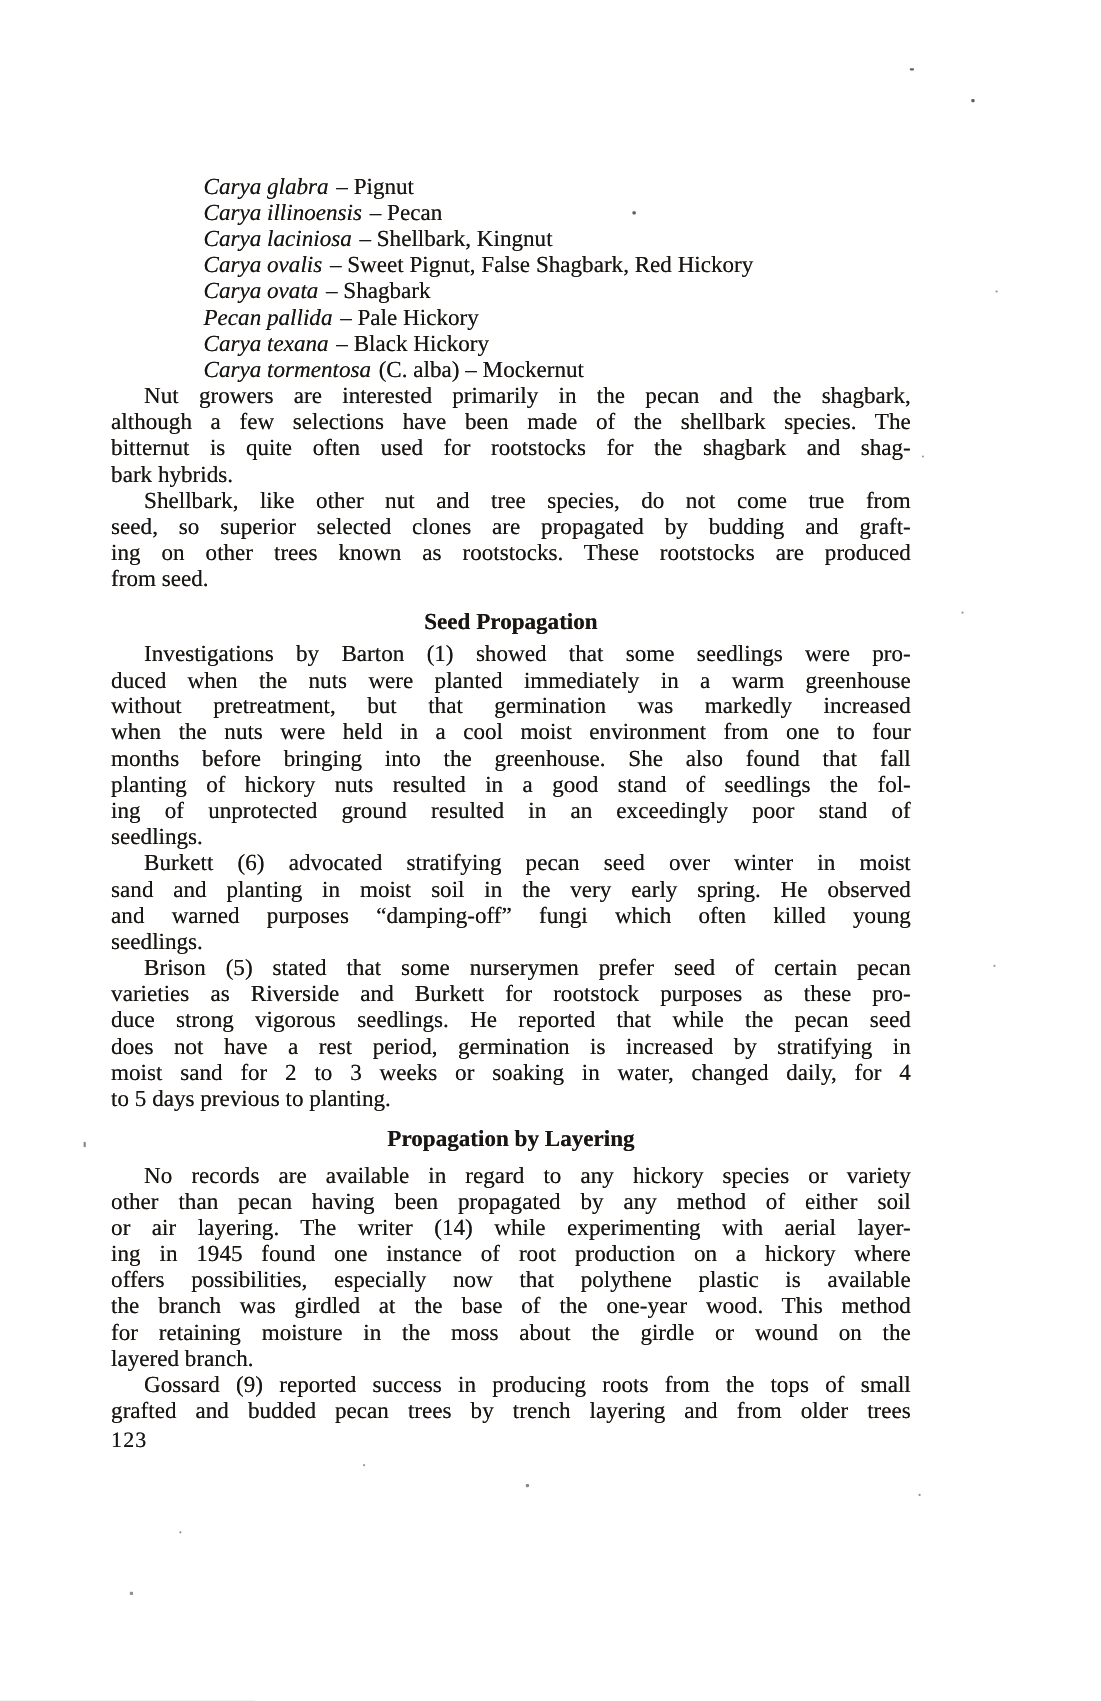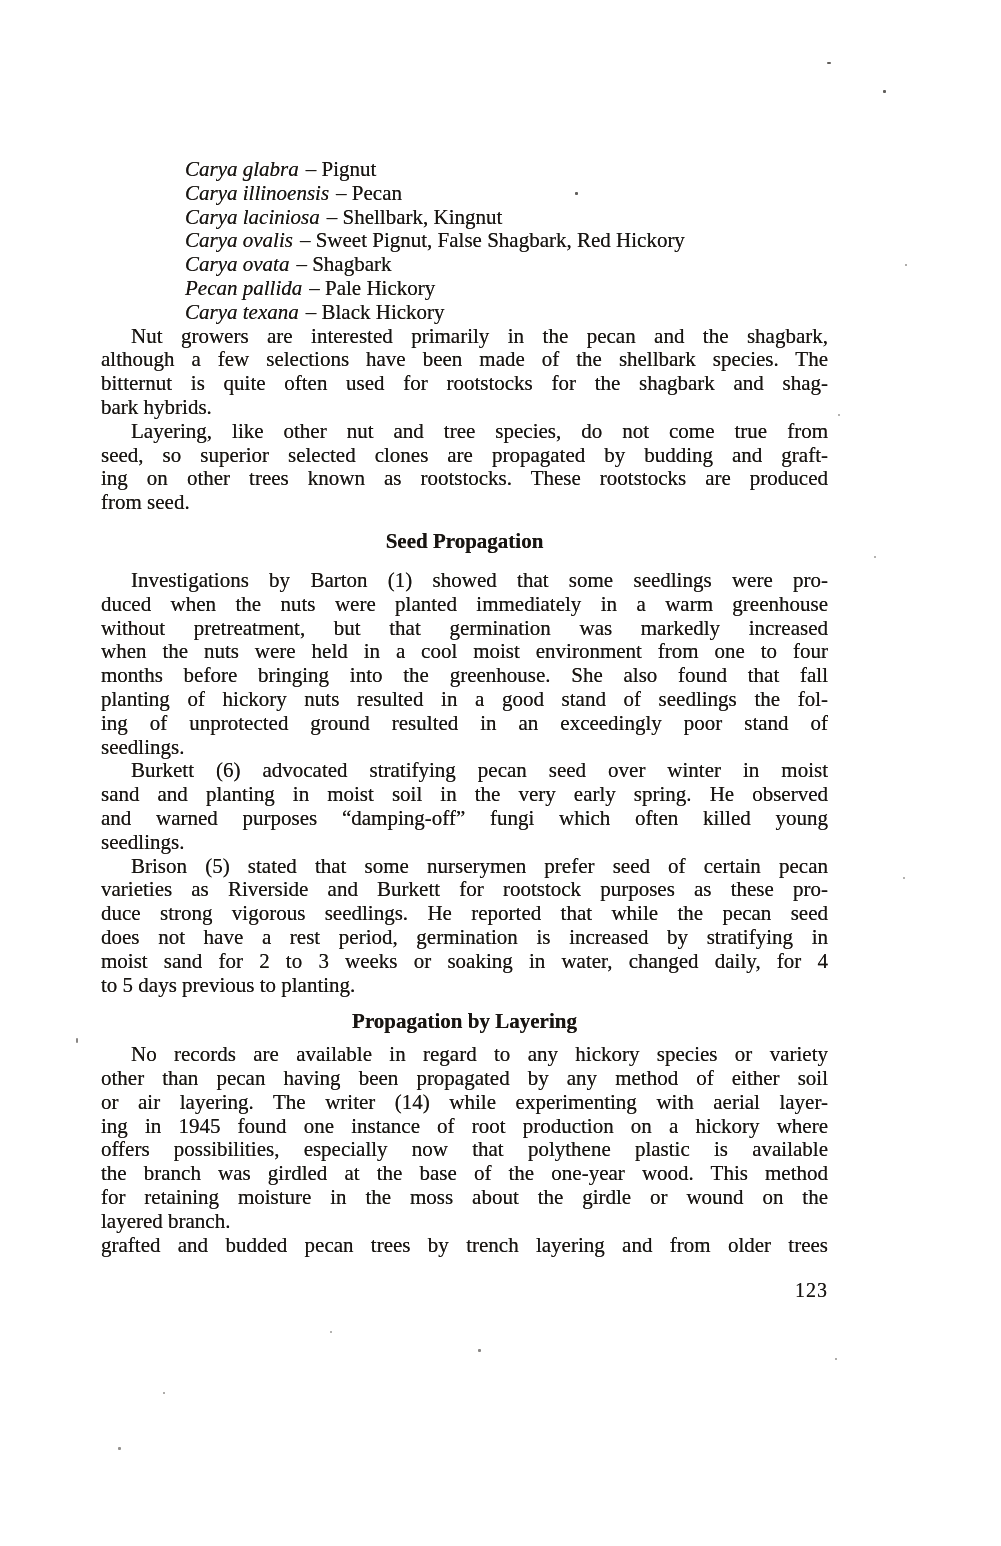--- a/index.html
+++ b/index.html
@@ -33,26 +33,26 @@
   }
   .para .line.last{ text-align-last:left; }
   .para .line.indent{ text-indent:30px; }
 
   .heading{
     text-align:center;
     font-weight:bold;
     font-size:21px;
     line-height:24px;
   }
-  .heading.h-seed{ margin-top:14px; margin-bottom:16px; }
+  .heading.h-seed{ margin-top:14px; margin-bottom:6px; }
   .heading.h-layer{ margin-top:12px; margin-bottom:10px; }
 
   .page-number{
-    text-align:right;
-    margin-top:22px;
+    text-align:left;
+    margin-top:3px;
     font-size:20px;
     letter-spacing:1px;
   }
 
   .speck{
     position:absolute;
     background:#3a3632;
     border-radius:1px;
     opacity:.8;
   }
@@ -64,30 +64,31 @@
   <div class="content">
 
     <div class="species">
       <div class="species-line"><span class="latin">Carya glabra</span><span class="common">– Pignut</span></div>
       <div class="species-line"><span class="latin">Carya illinoensis</span><span class="common">– Pecan</span></div>
       <div class="species-line"><span class="latin">Carya laciniosa</span><span class="common">– Shellbark, Kingnut</span></div>
       <div class="species-line"><span class="latin">Carya ovalis</span><span class="common">– Sweet Pignut, False Shagbark, Red Hickory</span></div>
       <div class="species-line"><span class="latin">Carya ovata</span><span class="common">– Shagbark</span></div>
       <div class="species-line"><span class="latin">Pecan pallida</span><span class="common">– Pale Hickory</span></div>
       <div class="species-line"><span class="latin">Carya texana</span><span class="common">– Black Hickory</span></div>
+      <div class="species-line"><span class="latin">Carya tormentosa</span><span class="common">(C. alba) – Mockernut</span></div>
     </div>
 
     <div class="para">
         <div class="line indent">Nut growers are interested primarily in the pecan and the shagbark,</div>
         <div class="line">although a few selections have been made of the shellbark species. The</div>
         <div class="line">bitternut is quite often used for rootstocks for the shagbark and shag-</div>
         <div class="line last">bark hybrids.</div>
       </div>
     <div class="para">
-        <div class="line indent">Layering, like other nut and tree species, do not come true from</div>
+        <div class="line indent">Shellbark, like other nut and tree species, do not come true from</div>
         <div class="line">seed, so superior selected clones are propagated by budding and graft-</div>
         <div class="line">ing on other trees known as rootstocks. These rootstocks are produced</div>
         <div class="line last">from seed.</div>
       </div>
 
     <div class="heading h-seed">Seed Propagation</div>
 
     <div class="para">
         <div class="line indent">Investigations by Barton (1) showed that some seedlings were pro-</div>
         <div class="line">duced when the nuts were planted immediately in a warm greenhouse</div>
@@ -119,20 +120,21 @@
         <div class="line indent">No records are available in regard to any hickory species or variety</div>
         <div class="line">other than pecan having been propagated by any method of either soil</div>
         <div class="line">or air layering. The writer (14) while experimenting with aerial layer-</div>
         <div class="line">ing in 1945 found one instance of root production on a hickory where</div>
         <div class="line">offers possibilities, especially now that polythene plastic is available</div>
         <div class="line">the branch was girdled at the base of the one-year wood. This method</div>
         <div class="line">for retaining moisture in the moss about the girdle or wound on the</div>
         <div class="line last">layered branch.</div>
       </div>
     <div class="para">
+        <div class="line indent">Gossard (9) reported success in producing roots from the tops of small</div>
         <div class="line">grafted and budded pecan trees by trench layering and from older trees</div>
       </div>
 
     <div class="page-number">123</div>
   </div>
 
   <div class="speck" style="left:827px;top:62px;width:4px;height:2px;"></div>
   <div class="speck" style="left:883px;top:90px;width:3px;height:3px;"></div>
   <div class="speck" style="left:575px;top:192px;width:3px;height:3px;"></div>
   <div class="speck" style="left:905px;top:264px;width:2px;height:2px;opacity:.55;"></div>

